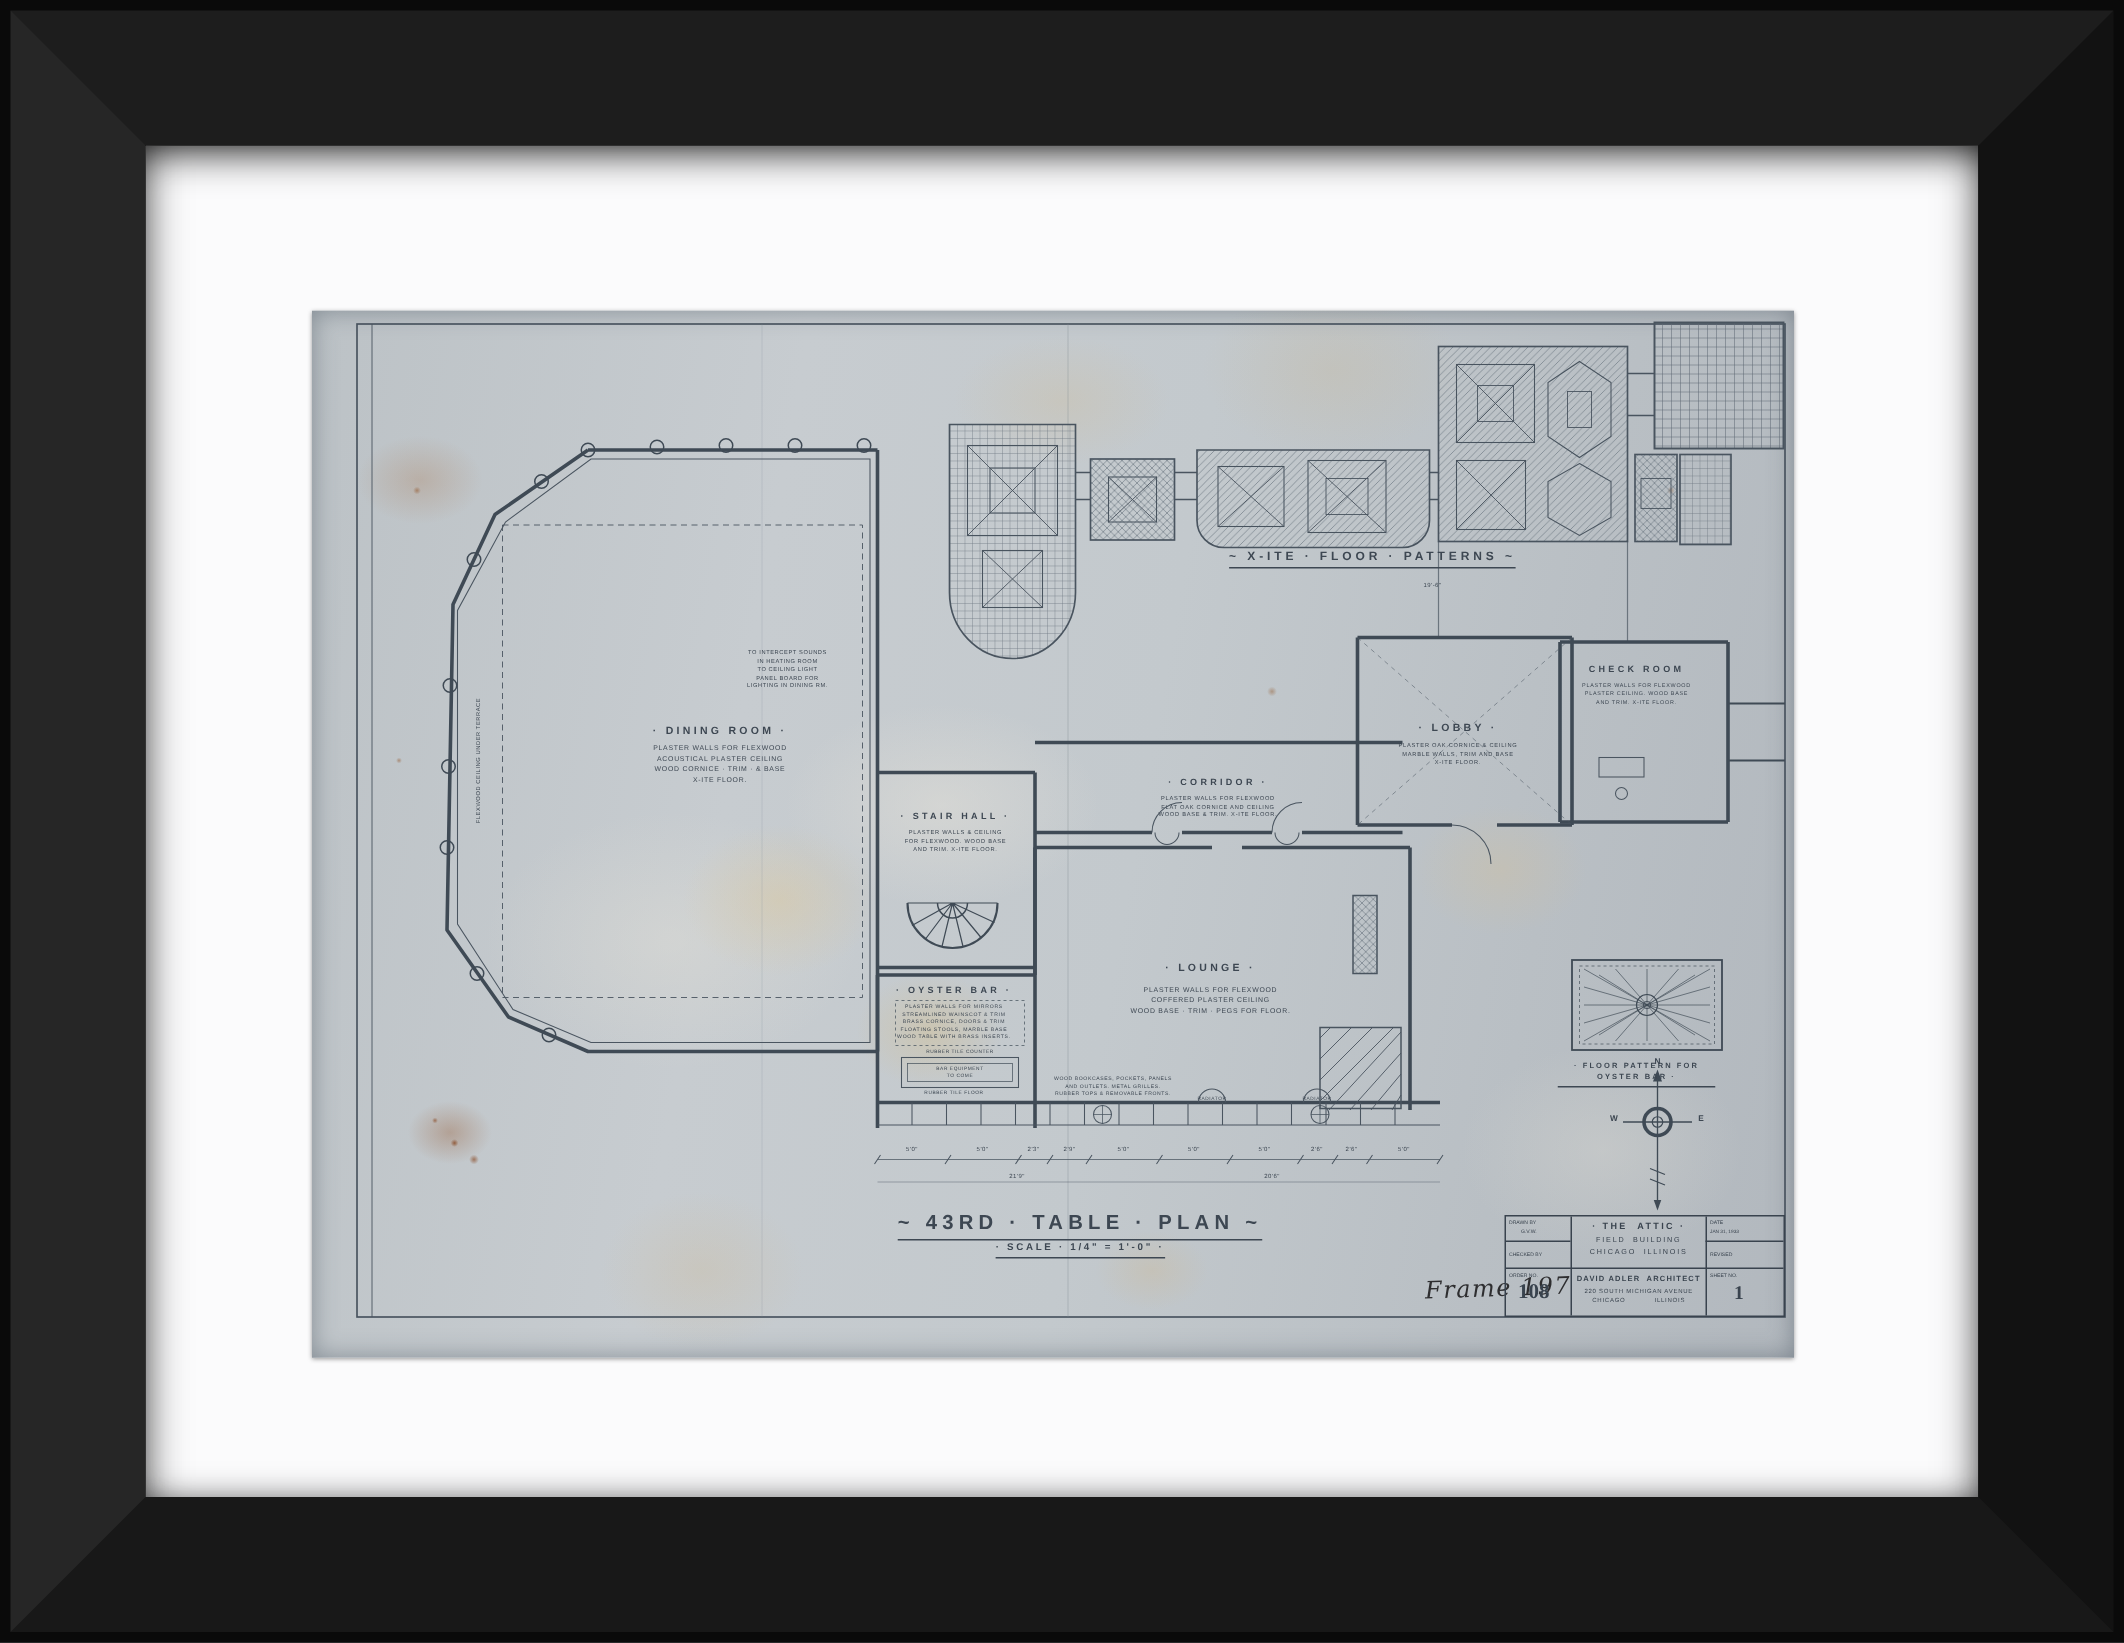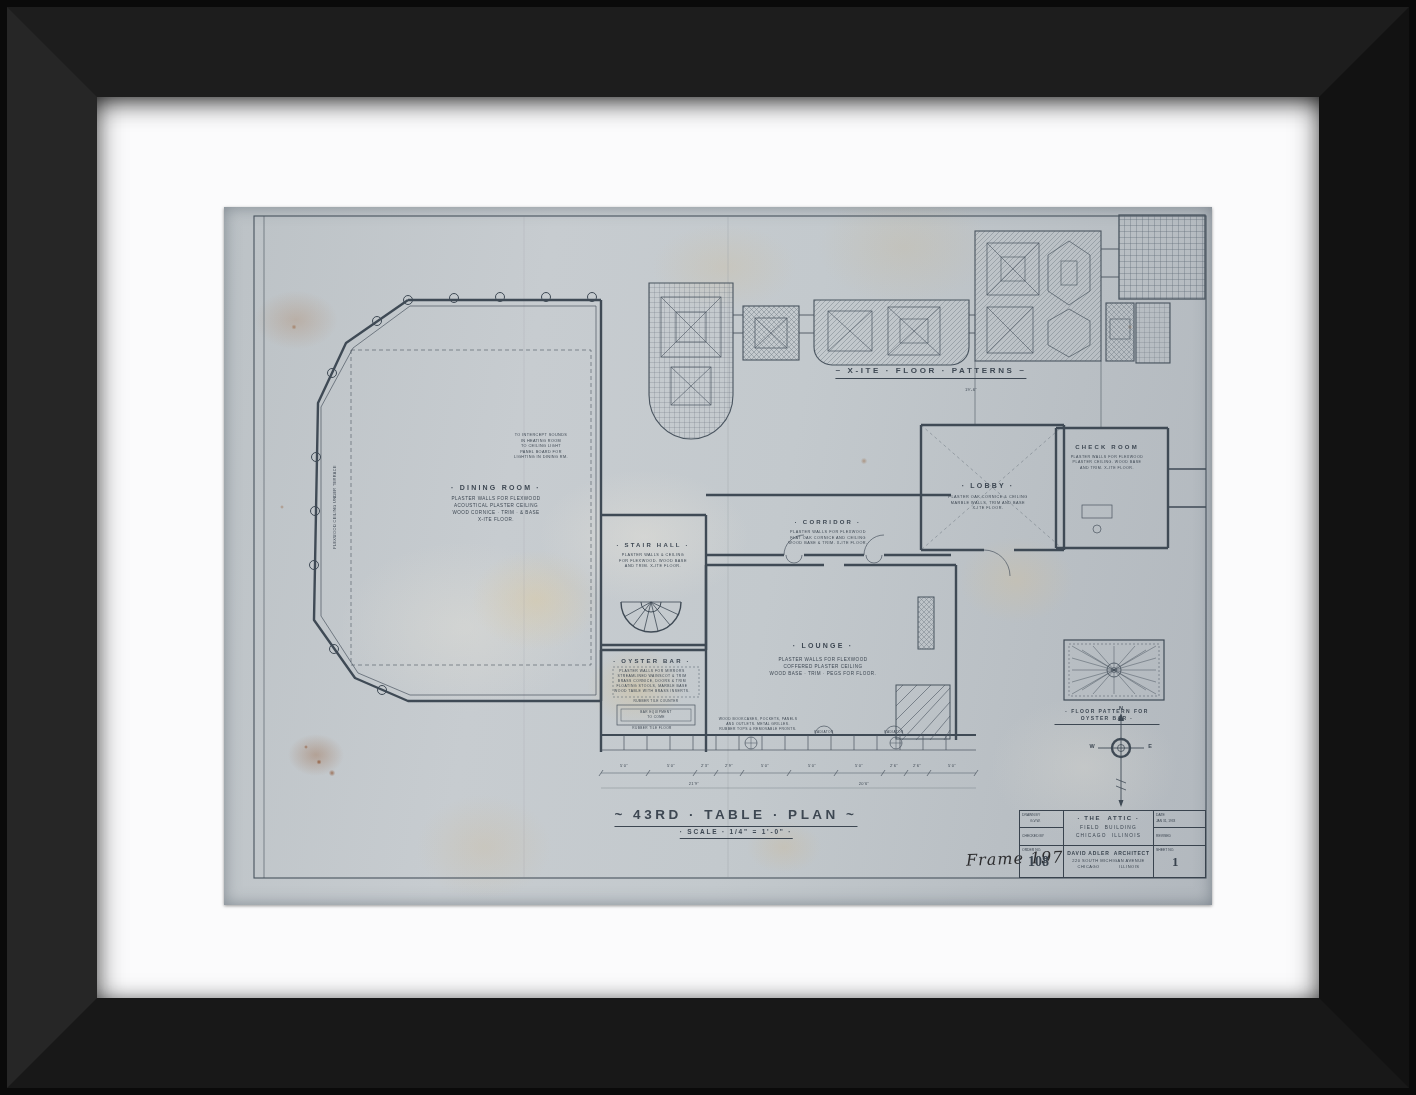--- a/index.html
+++ b/index.html
@@ -14,21 +14,21 @@
   .frame-lip{position:absolute;inset:92px;box-sizing:border-box;border:5px solid #000;}
 
   
   .mat{position:absolute;inset:97px;background:#fbfbfc;
     box-shadow:inset 0 20px 26px -16px rgba(0,0,0,.85),
                inset 0 -14px 22px -16px rgba(0,0,0,.5),
                inset 20px 0 26px -18px rgba(0,0,0,.55),
                inset -20px 0 26px -18px rgba(0,0,0,.55);}
 
   
-  .paper{position:absolute;left:224px;top:207px;width:988px;height:698px;
+  .paper{position:absolute;left:208px;top:207px;width:988px;height:698px;
     background:
       radial-gradient(4px 4px at 95px 555px, rgba(140,80,45,.85), transparent 65%),
       radial-gradient(5px 5px at 108px 566px, rgba(140,80,45,.7), transparent 65%),
       radial-gradient(3px 3px at 82px 540px, rgba(140,80,45,.7), transparent 65%),
       radial-gradient(4px 4px at 70px 120px, rgba(150,95,55,.6), transparent 65%),
       radial-gradient(3px 3px at 58px 300px, rgba(150,95,55,.55), transparent 65%),
       radial-gradient(5px 5px at 640px 254px, rgba(150,100,60,.5), transparent 65%),
       radial-gradient(4px 4px at 906px 120px, rgba(150,100,60,.45), transparent 65%),
       radial-gradient(40px 30px at 92px 548px, rgba(150,90,50,.35), transparent 70%),
       radial-gradient(60px 42px at 72px 113px, rgba(170,120,80,.28), transparent 70%),

